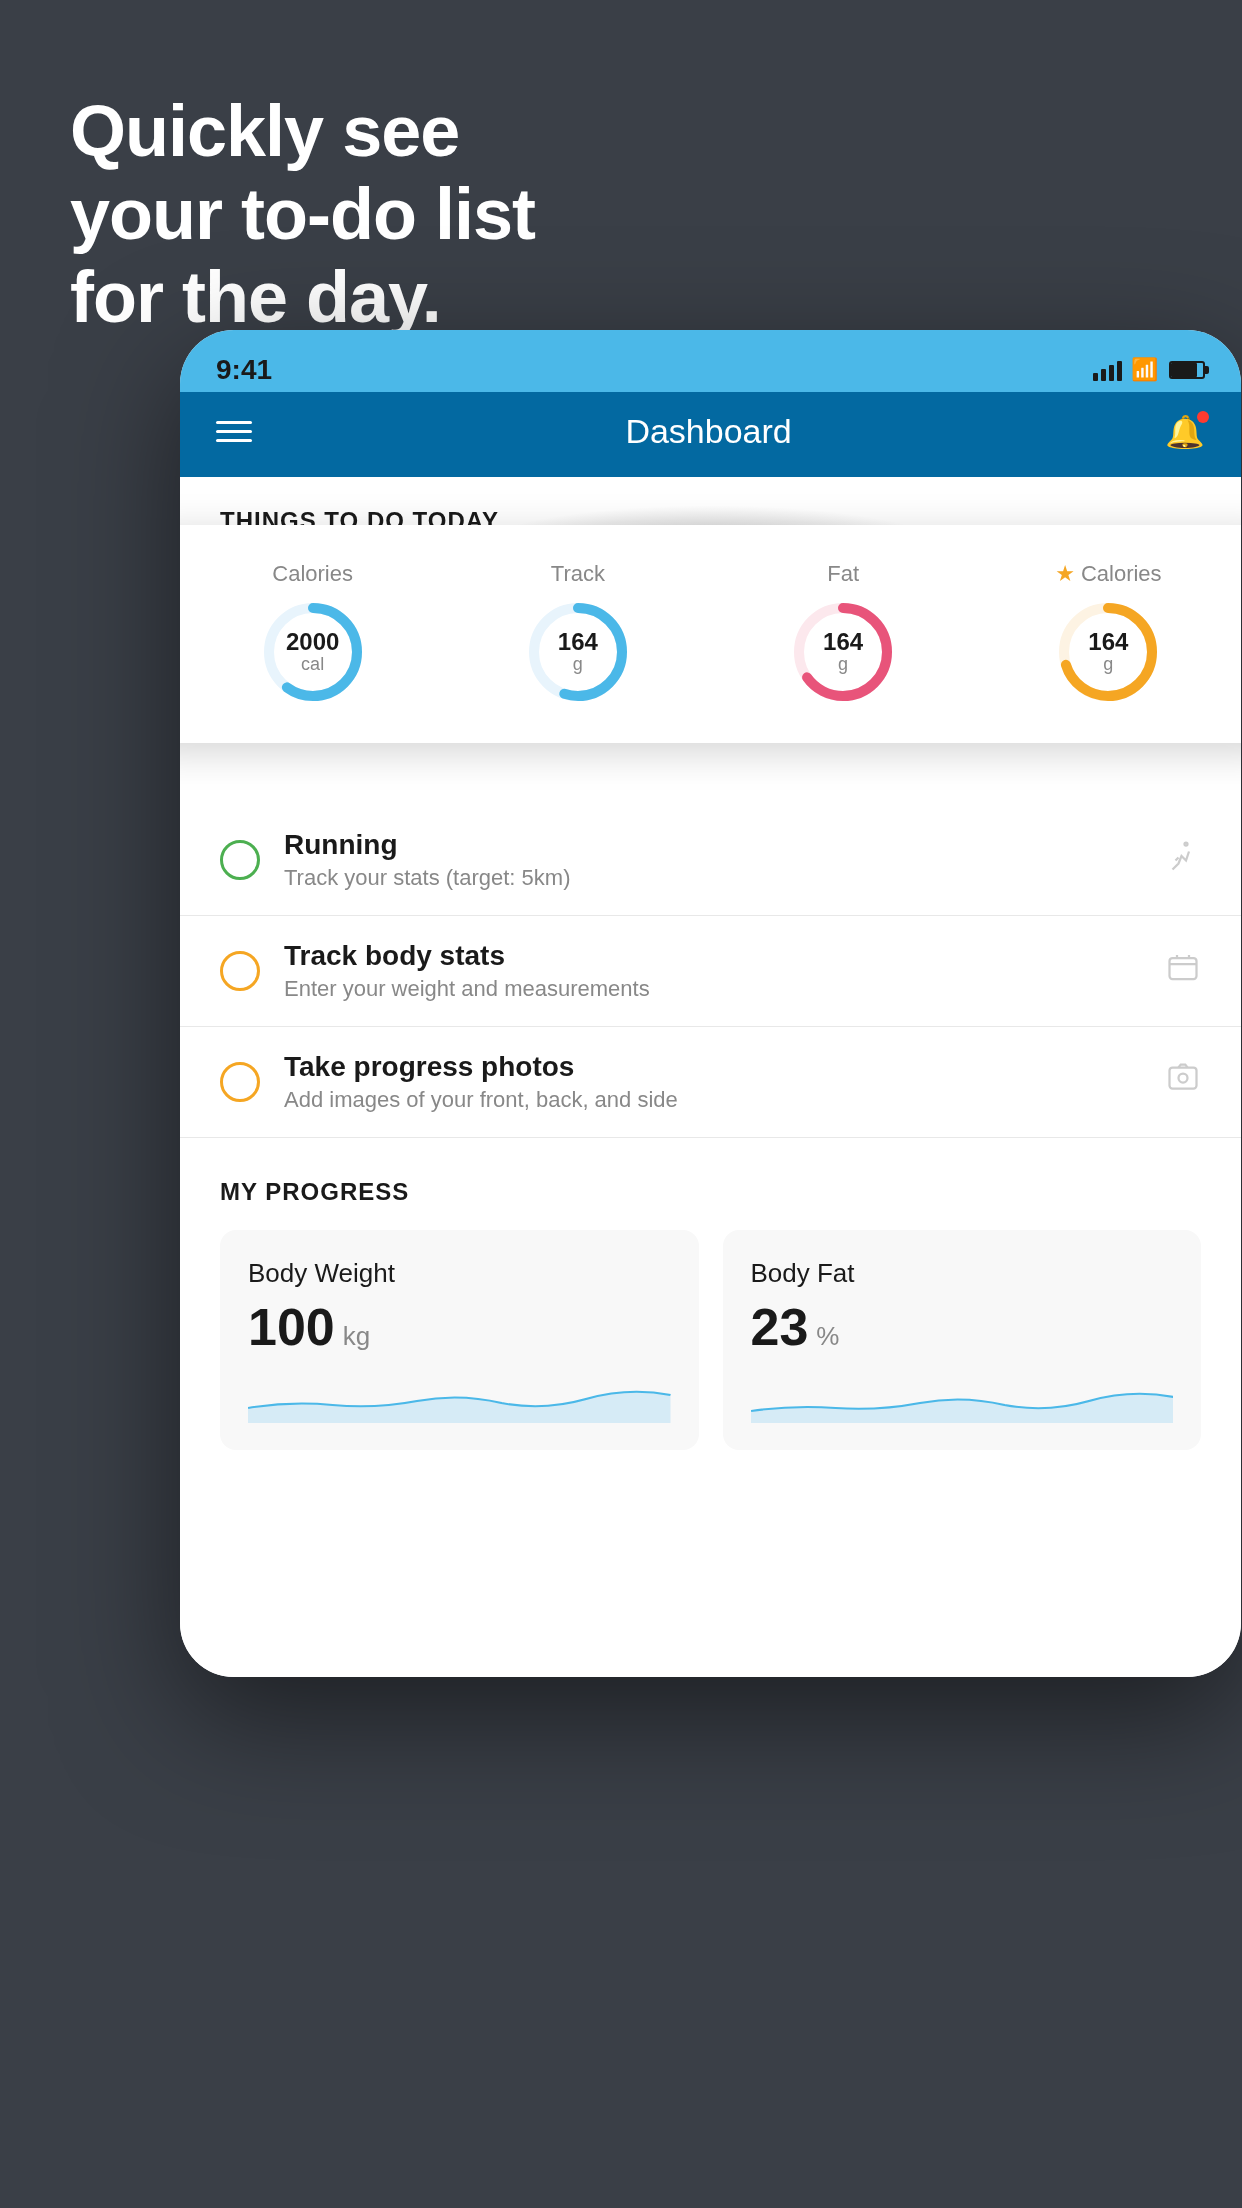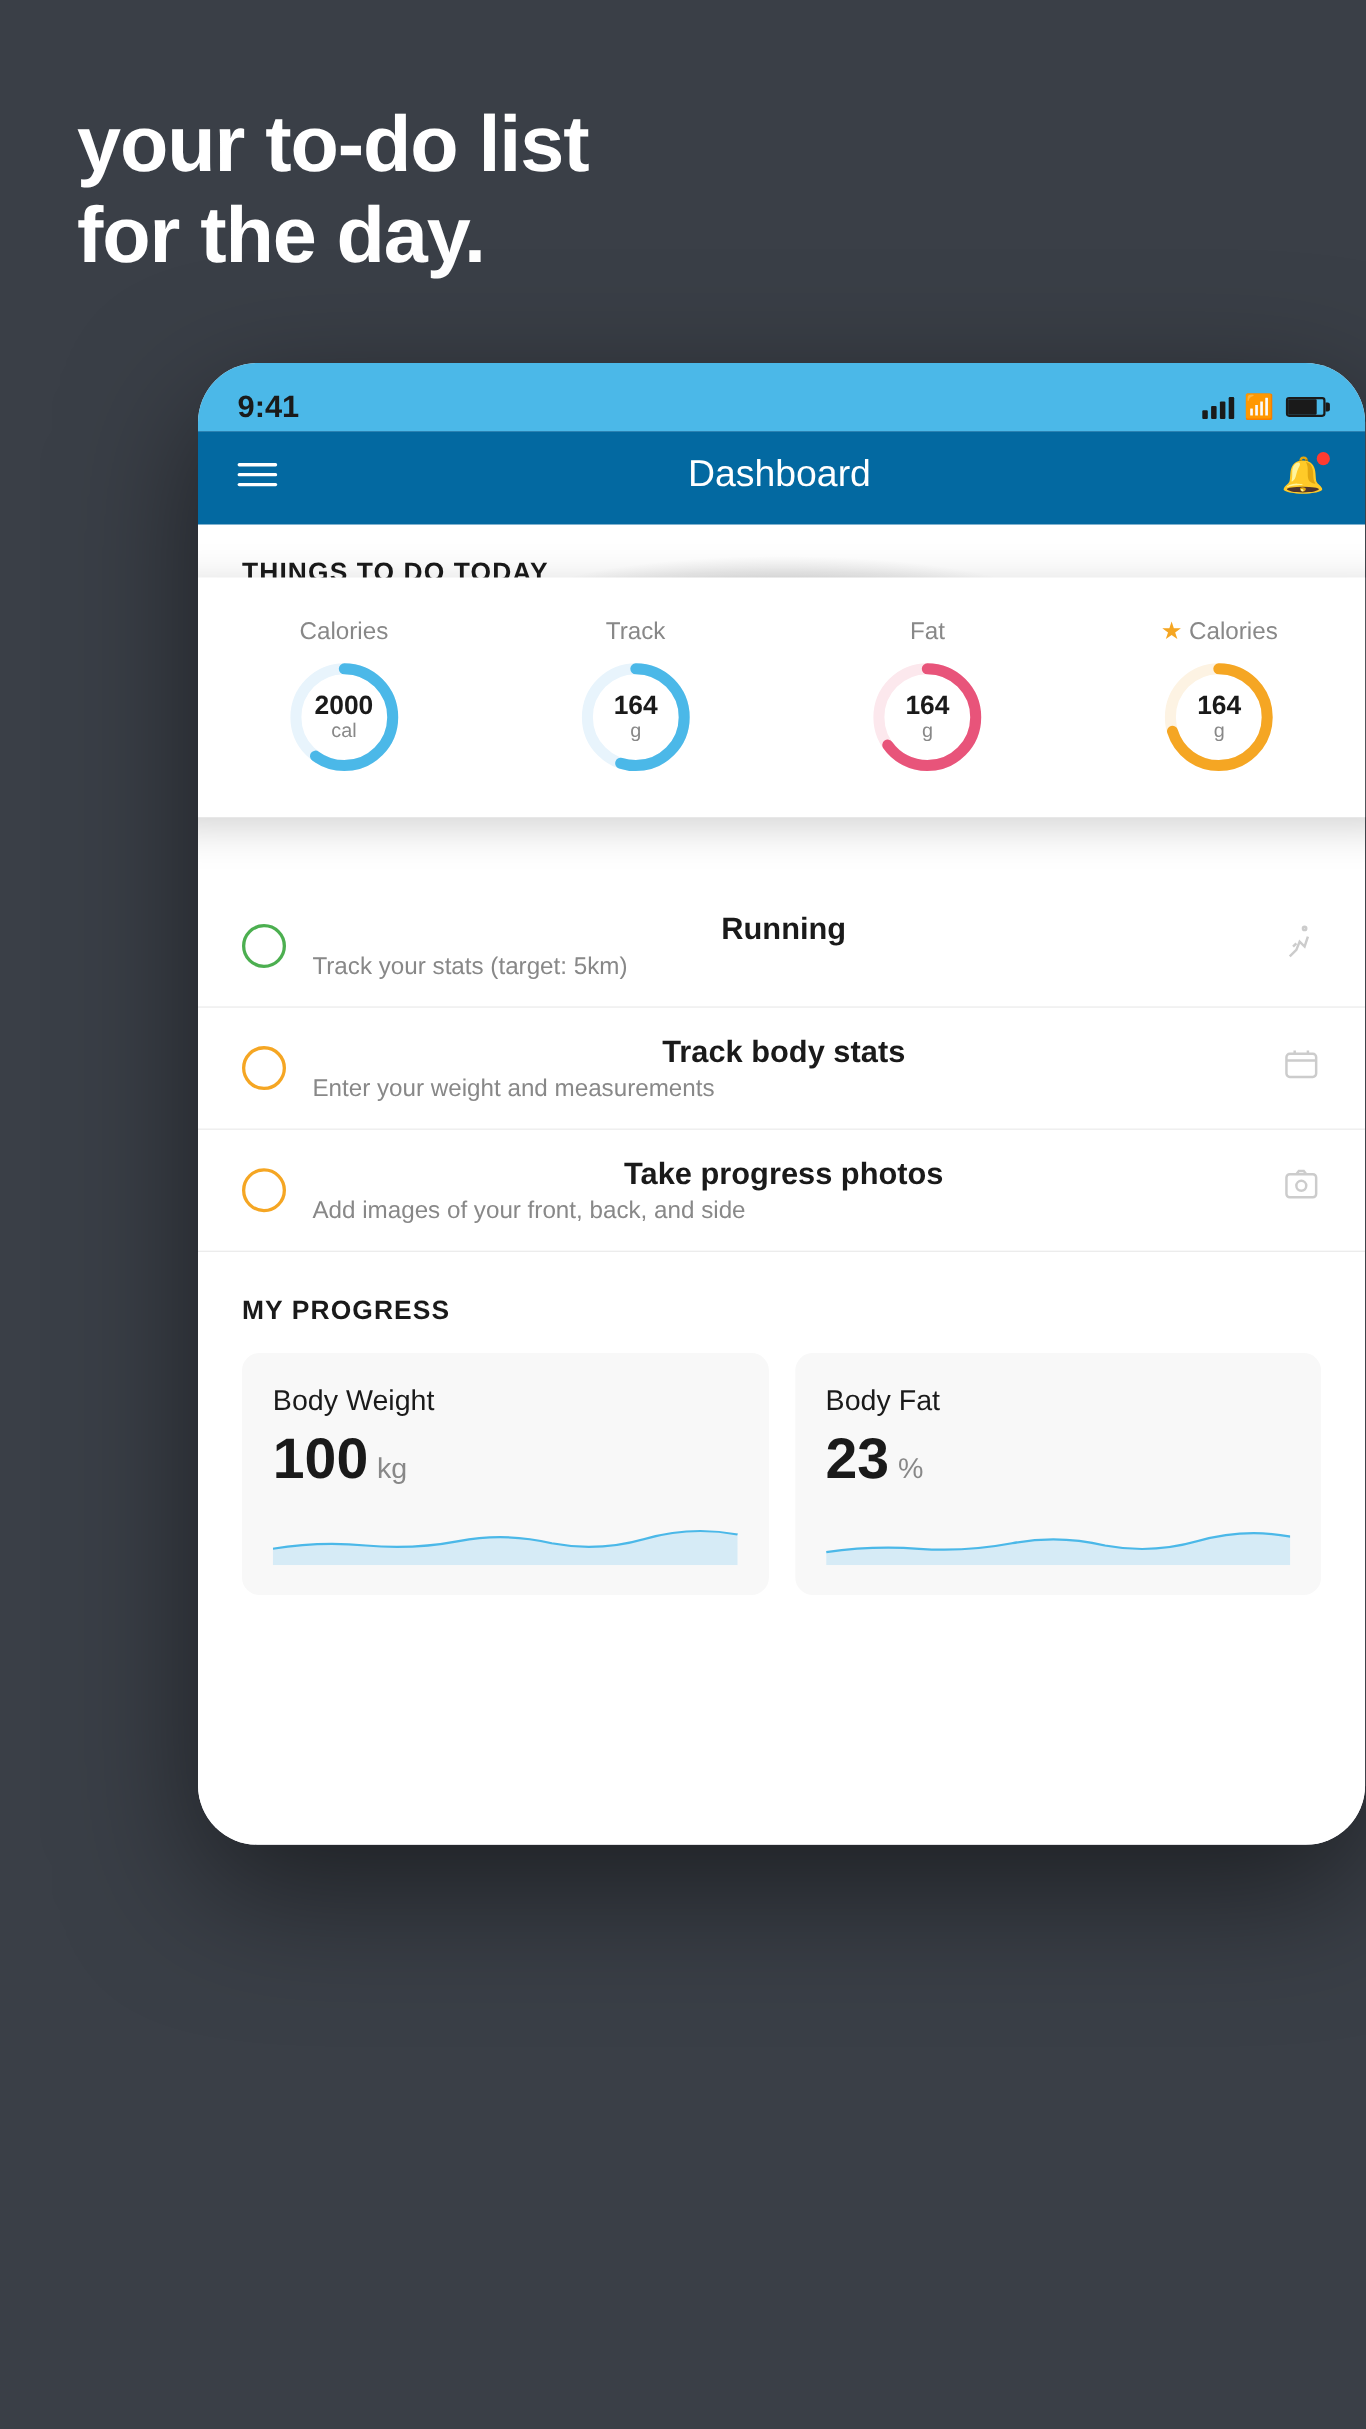--- a/index.html
+++ b/index.html
@@ -254,21 +254,20 @@
     .todo-circle.yellow {
       border-color: #f5a623;
     }
     .todo-text {
       flex: 1;
     }
     .todo-title {
       font-size: 28px;
       font-weight: 600;
       color: #1a1a1a;
-      text-align: center;
     }
     .todo-subtitle {
       font-size: 22px;
       color: #888;
       margin-top: 4px;
     }
     .todo-icon {
       font-size: 32px;
       color: #ccc;
     }
@@ -335,20 +334,21 @@
       width: 500px;
       height: 100px;
       background: radial-gradient(ellipse, rgba(60,60,60,0.35) 0%, transparent 70%);
       border-radius: 50%;
     }
   </style>
 </head>
 <body>
 
 <div class="hero-text">
+  <div>Quickly see</div>
   <div>your to-do list</div>
   <div>for the day.</div>
 </div>
 
 <div class="phone">
 
   <div class="status-bar">
     <span class="status-time">9:41</span>
     <div class="status-icons">
       <div class="signal-bars">

